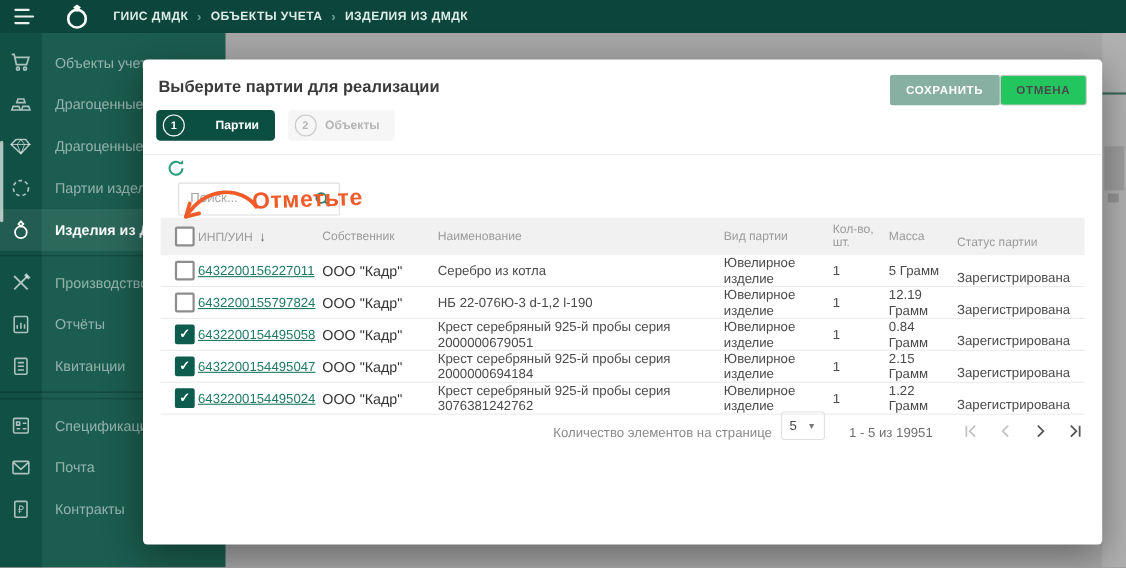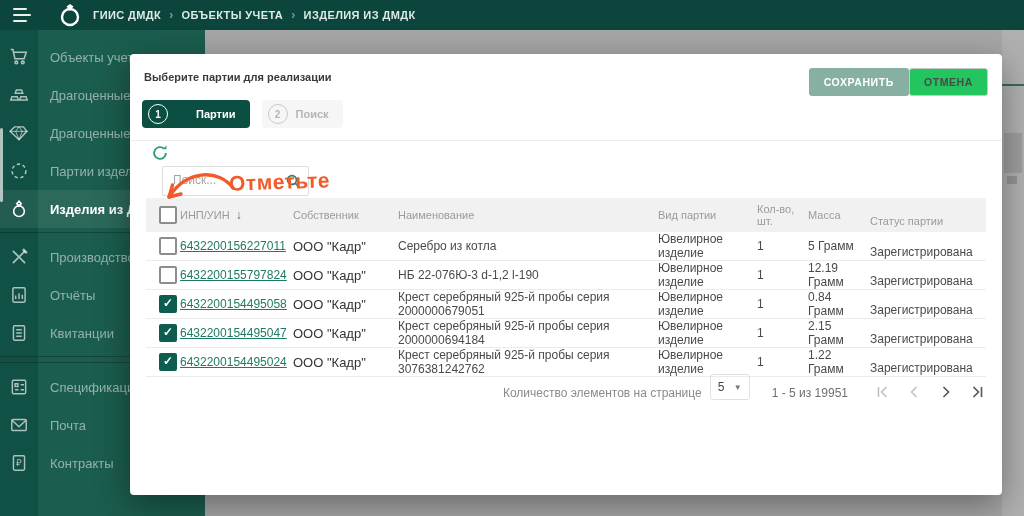--- a/index.html
+++ b/index.html
@@ -8,21 +8,21 @@
 
   
   .topbar{position:absolute;left:0;top:0;width:1024px;height:30px;
     background:var(--topbar,#0c453b);display:flex;align-items:center;z-index:5;}
   .hamburger{margin-left:13px;width:18px;height:14px;display:flex;flex-direction:column;
     justify-content:space-between;cursor:pointer;}
   .hamburger span{display:block;height:2px;background:#e8f1ee;border-radius:1px;}
   .hamburger span:nth-child(1){width:14px}.hamburger span:nth-child(2){width:18px}
   .hamburger span:nth-child(3){width:14px}
   .logo{margin-left:26px;width:26px;height:26px;display:flex;align-items:center;justify-content:center;}
-  .breadcrumb{margin-left:10px;display:flex;align-items:center;gap:8px;
+  .breadcrumb{margin-left:20px;display:flex;align-items:center;gap:8px;
     font-size:11px;font-weight:bold;letter-spacing:.4px;color:#dcebe6;}
   .bc-item{color:#dcebe6;cursor:pointer;}
   .bc-sep{color:#6fa293;font-size:12px;font-weight:bold;}
 
   
   .sidebar{position:absolute;left:0;top:30px;width:205px;bottom:0;
     background:var(--sidebar,#1b5d4e);z-index:4;overflow:hidden;}
   .iconstrip{position:absolute;left:0;top:0;width:38px;height:100%;
     background:var(--sidebar_strip,#115044);}
   .side-items{position:relative;padding-top:8px;}
@@ -40,21 +40,21 @@
 
   
   .bg-strip{position:absolute;left:1002px;top:30px;width:22px;bottom:0;background:#b0b0b0;}
   .bg-line{position:absolute;left:1002px;top:84px;width:22px;height:2px;background:#39695c;}
   .bg-block{position:absolute;left:1004px;top:133px;width:18px;height:40px;background:#9d9d9d;}
   .bg-block2{position:absolute;left:1007px;top:176px;width:10px;height:8px;background:#949494;}
 
   
   .modal{position:absolute;left:130px;top:54px;width:872px;height:441px;background:#fff;
     border-radius:4px;box-shadow:0 10px 34px rgba(0,0,0,.38);z-index:10;}
-  .m-title{position:absolute;left:14px;top:17px;font-size:11px;font-weight:bold;color:#3a3a3a;}
+  .m-title{position:absolute;left:14px;top:17px;font-size:15px;font-weight:bold;color:#3a3a3a;}
   .m-actions{position:absolute;right:14px;top:14px;display:flex;}
   .btn{font-family:inherit;font-size:10.5px;font-weight:bold;letter-spacing:.6px;
     border-radius:3px;padding:7px 14px;cursor:pointer;}
   .btn-save{background:var(--save_button,#87b0a2);color:#fff;border:1px solid transparent;}
   .btn-cancel{background:#22c55e;color:#4a4a4a;border:1px solid #c9c9c9;}
 
   .m-steps{position:absolute;left:12px;top:46px;display:flex;gap:12px;}
   .chip{display:flex;align-items:center;gap:8px;height:28px;padding:0 14px 0 6px;
     border-radius:4px;cursor:pointer;}
   .chip .num{width:18px;height:18px;border-radius:50%;display:flex;align-items:center;
@@ -263,21 +263,21 @@
       <button class="btn btn-cancel">ОТМЕНА</button>
     </div>
 
     <div class="m-steps">
       <div class="chip active">
         <span class="num">1</span>
         <span class="clbl">Партии</span>
       </div>
       <div class="chip inactive">
         <span class="num">2</span>
-        <span class="clbl">Поиск</span>
+        <span class="clbl">Объекты</span>
       </div>
     </div>
 
     <div class="m-div"></div>
 
     <div class="m-toolbar">
       <button class="refresh-btn">
         <svg viewBox="0 0 18 18" fill="none" stroke="currentColor" stroke-width="1.7">
           <path d="M14.3 9a5.3 5.3 0 1 1-1.7-3.9"></path>
           <path d="M14.8 2.2v3.4h-3.4z" fill="currentColor" stroke="none"></path>

